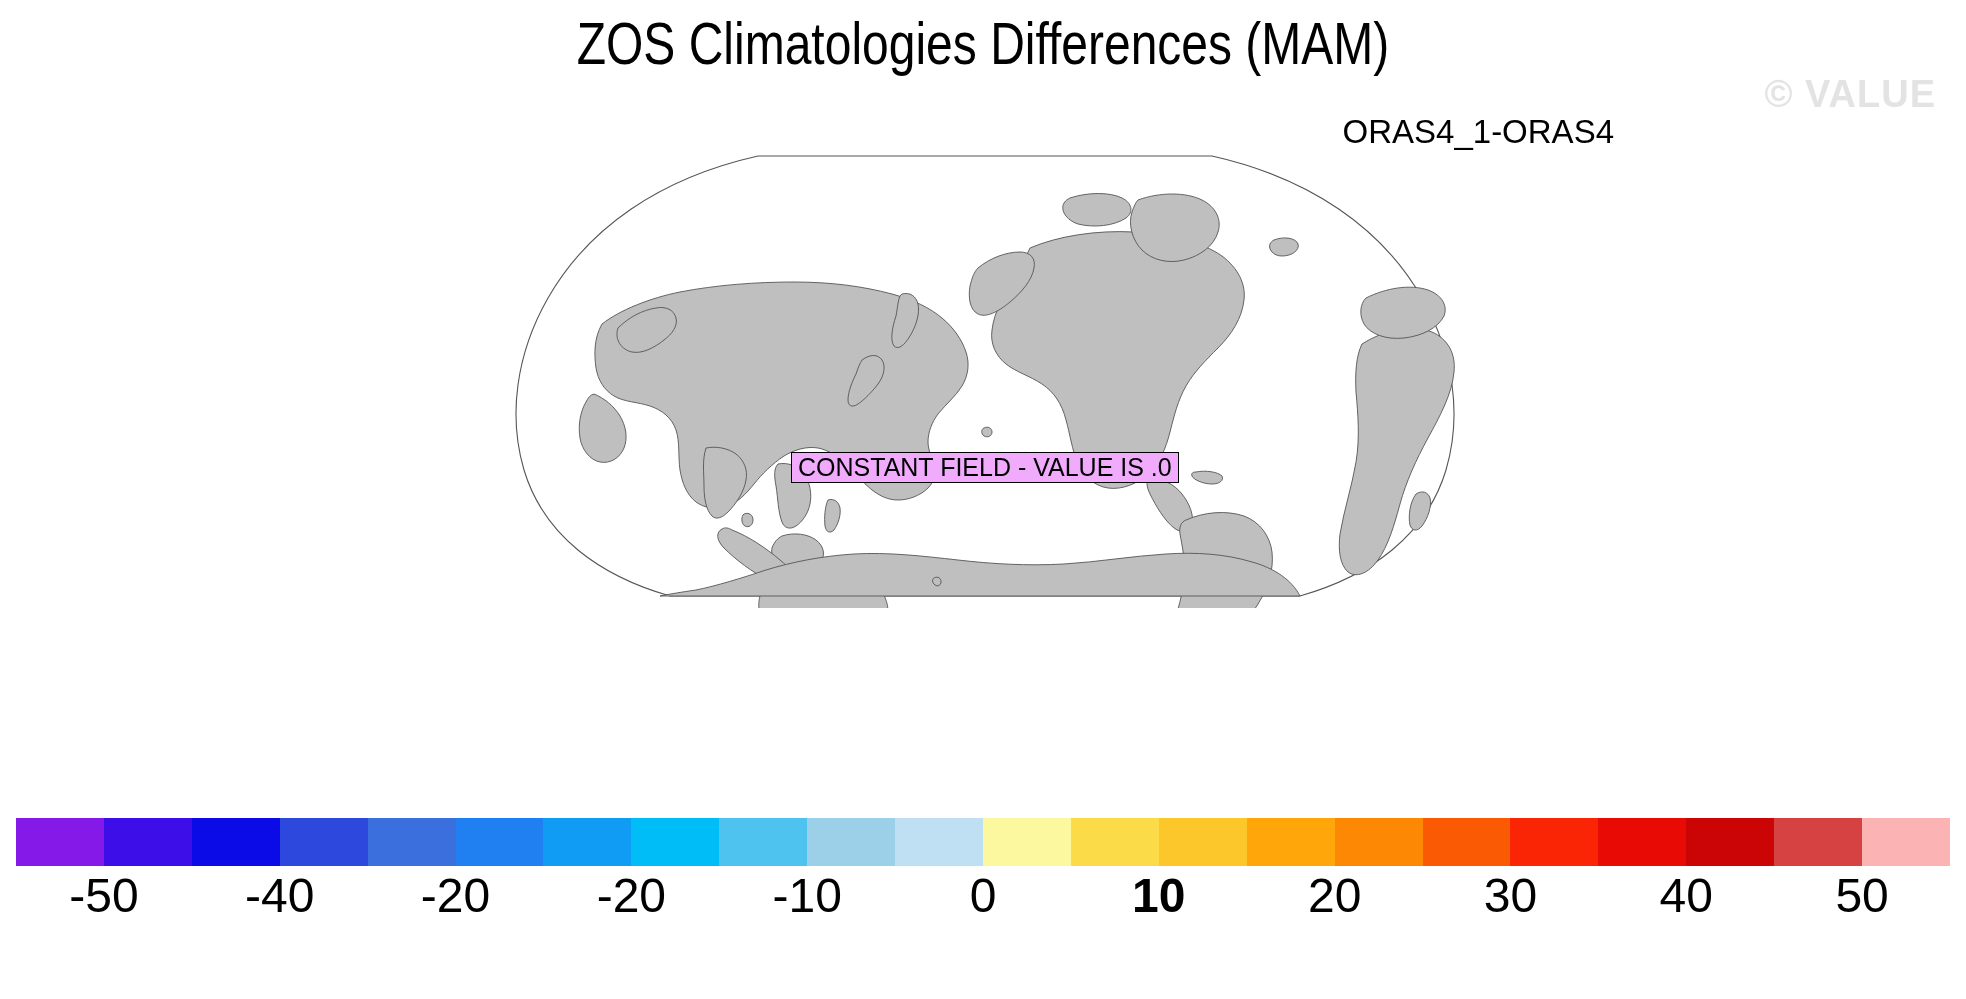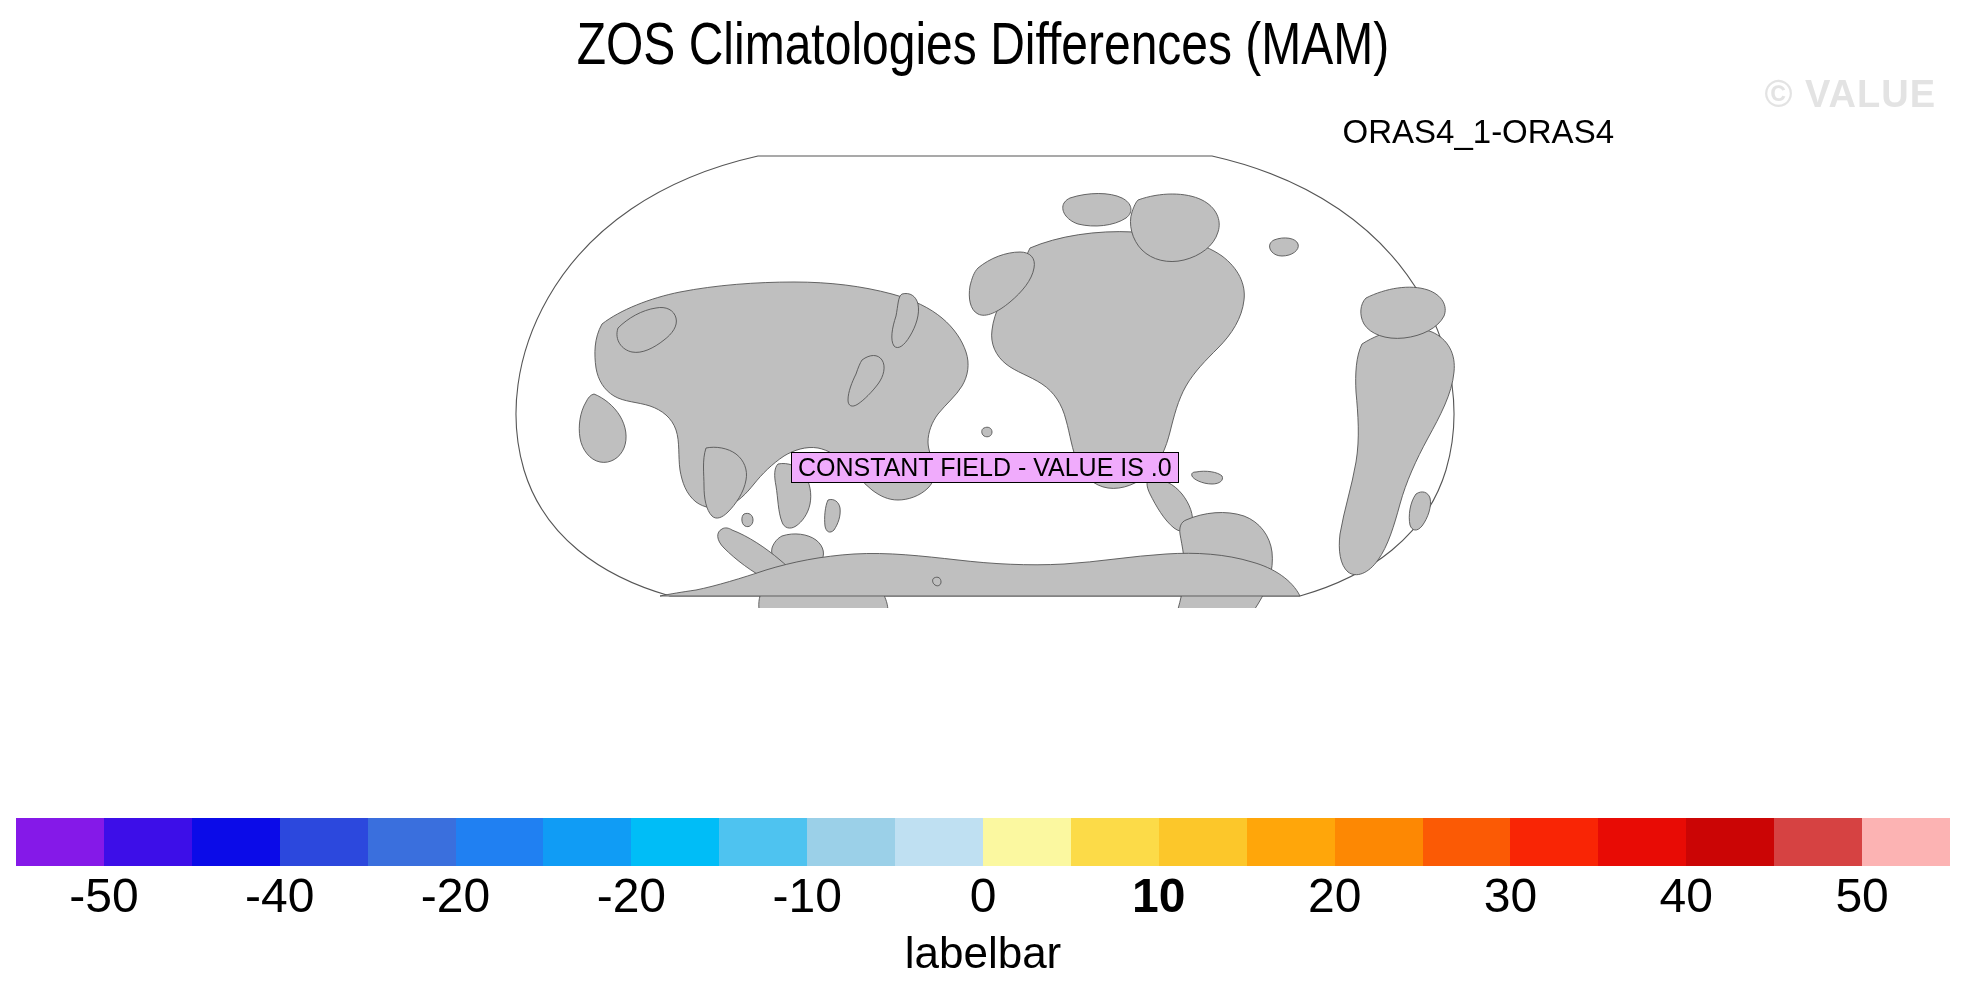--- a/index.html
+++ b/index.html
@@ -401,14 +401,13 @@
       <div class="lb-tick" style="left: 22.7273%;">-20</div>
       <div class="lb-tick" style="left: 31.8182%;">-20</div>
       <div class="lb-tick" style="left: 40.9091%;">-10</div>
       <div class="lb-tick" style="left: 50%;">0</div>
       <div class="lb-tick" style="left: 59.0909%; font-weight: bold;">10</div>
       <div class="lb-tick" style="left: 68.1818%;">20</div>
       <div class="lb-tick" style="left: 77.2727%;">30</div>
       <div class="lb-tick" style="left: 86.3636%;">40</div>
       <div class="lb-tick" style="left: 95.4545%;">50</div>
     </div>
-  <div id="labelbar-title">labelbar</div>
 </div>
 
 </body></html>

